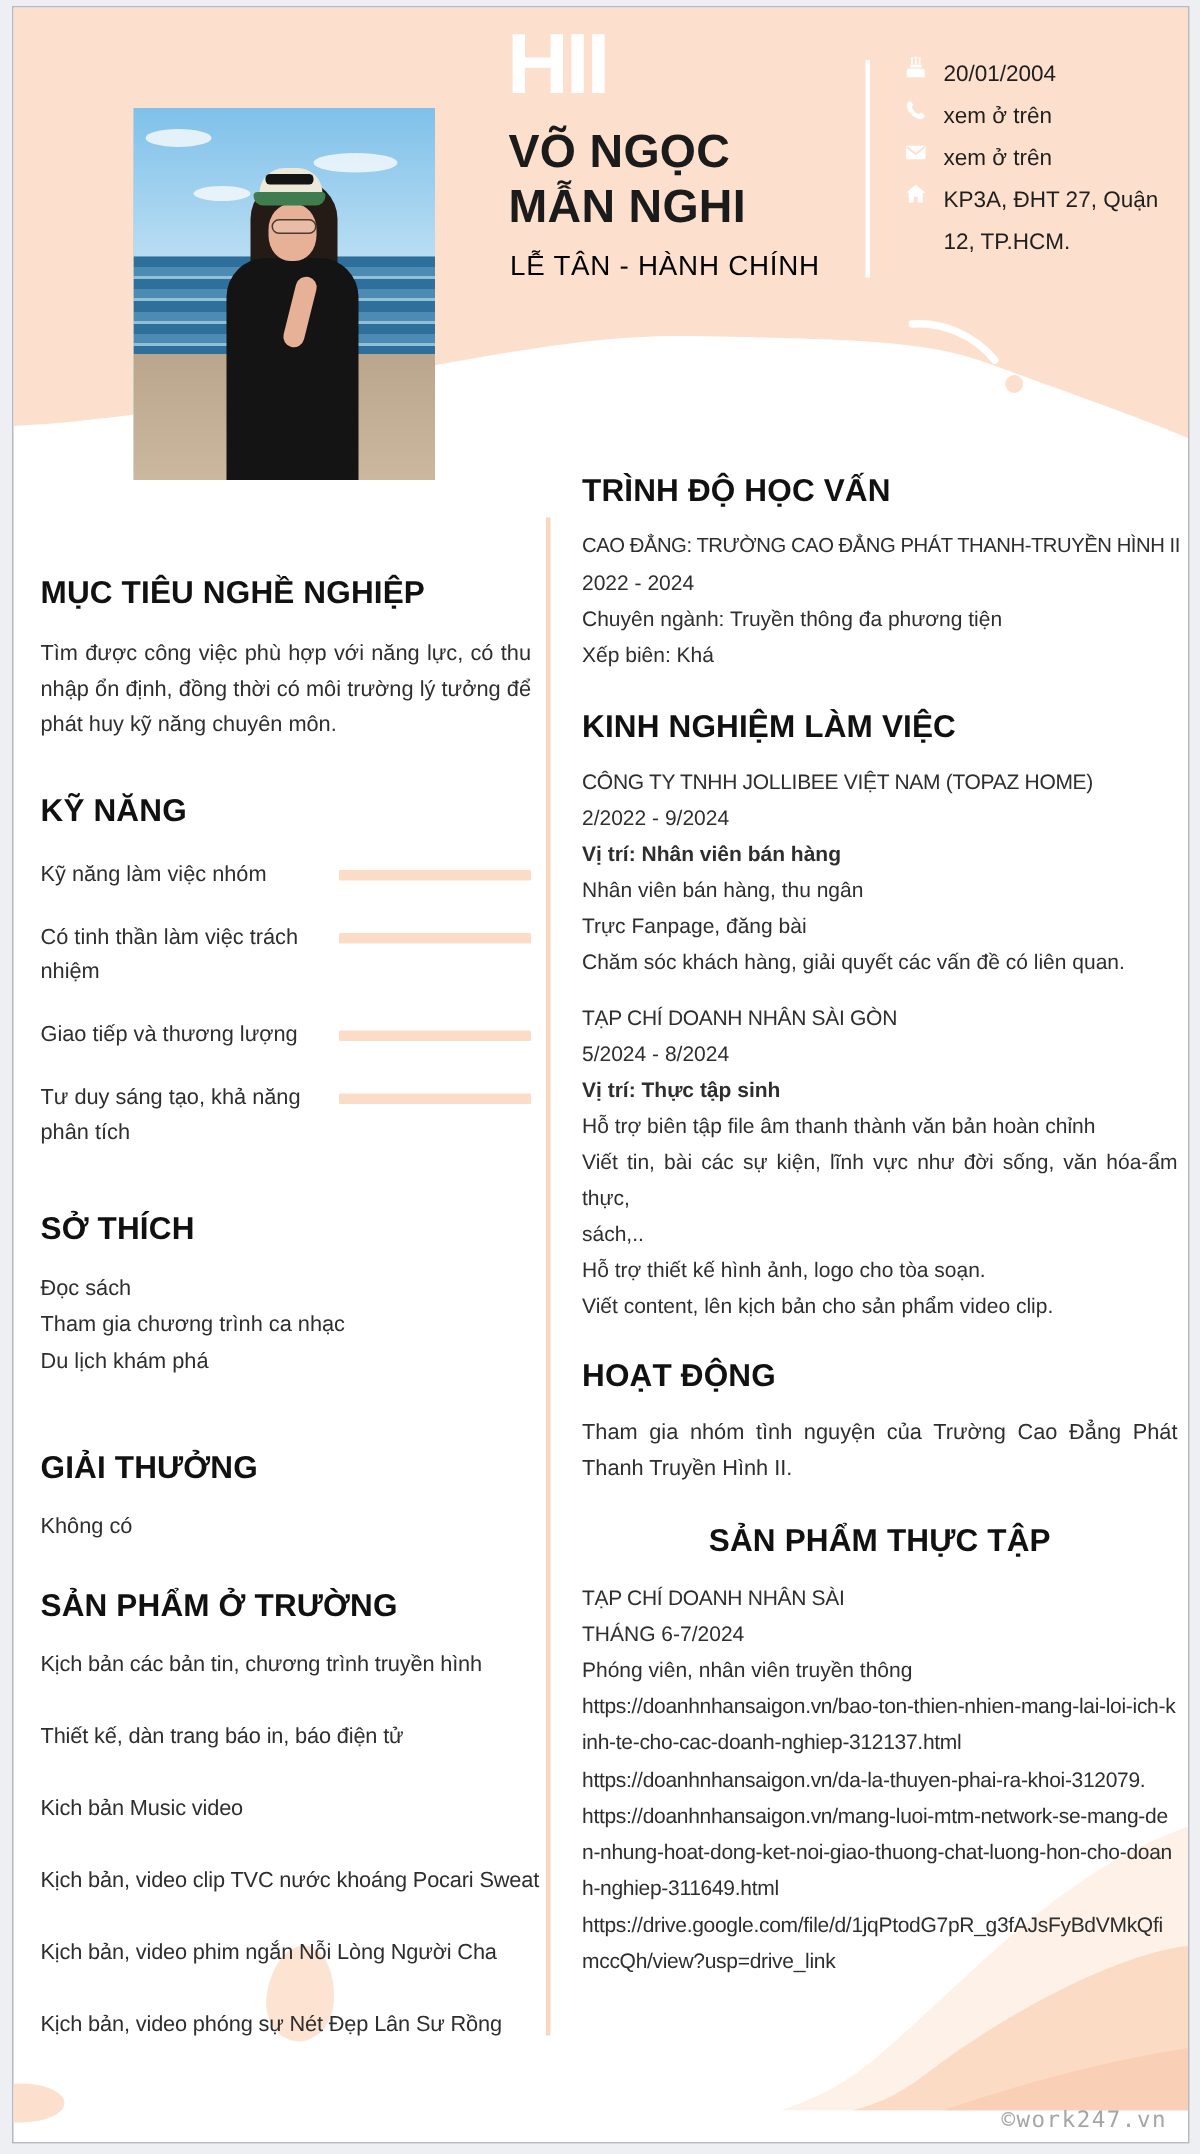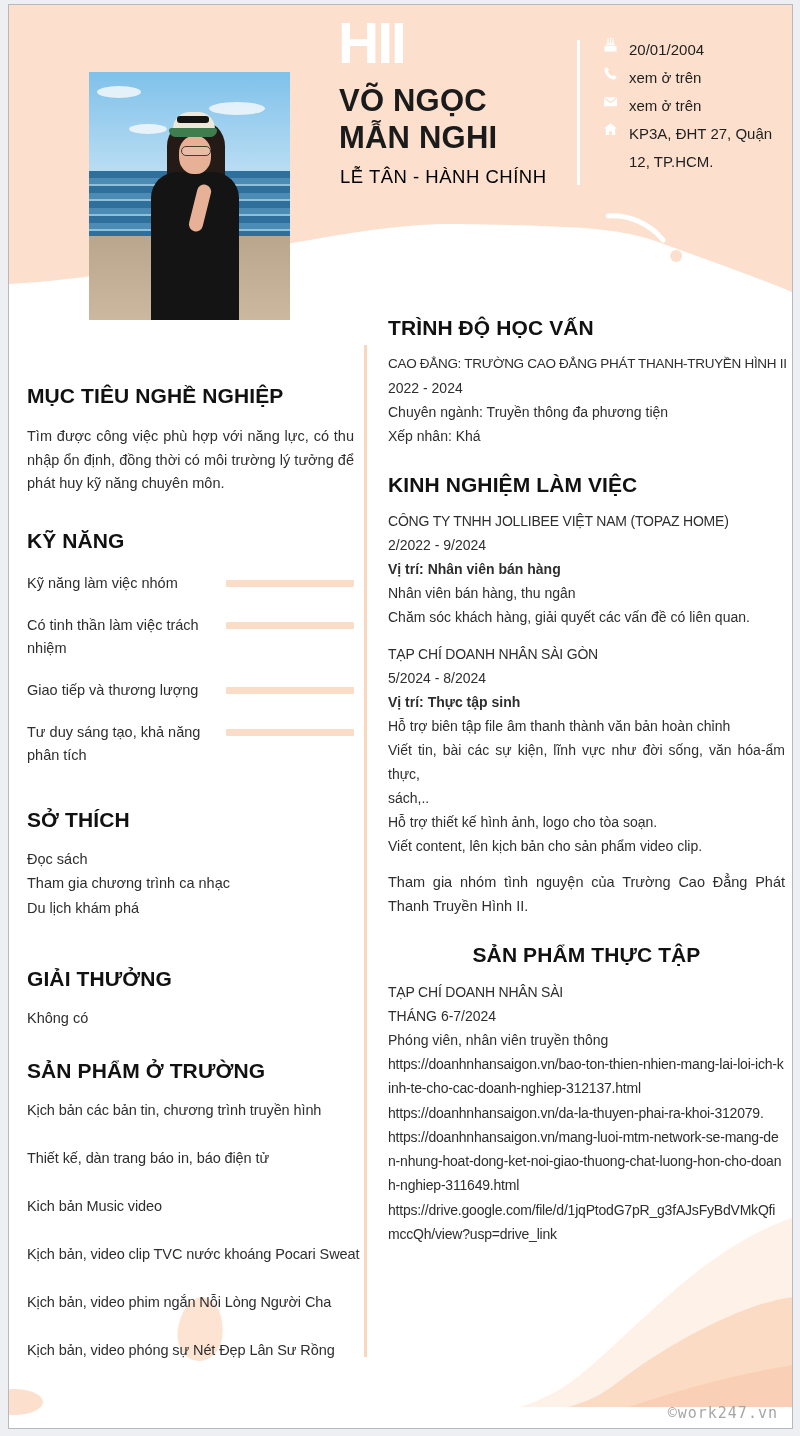--- a/index.html
+++ b/index.html
@@ -244,44 +244,46 @@
       </div>
     </div>
 
     <div class="col-right">
 
       <h2>TRÌNH ĐỘ HỌC VẤN</h2>
       <div class="edu-block">
         <div class="rline caps-tight">CAO ĐẲNG: TRƯỜNG CAO ĐẲNG PHÁT THANH-TRUYỀN HÌNH II</div>
         <div class="rline">2022 - 2024</div>
         <div class="rline">Chuyên ngành: Truyền thông đa phương tiện</div>
-        <div class="rline">Xếp nhân: Khá</div>
+        <div class="rline">Xếp biên: Khá</div>
       </div>
 
       <h2 class="mt-exp">KINH NGHIỆM LÀM VIỆC</h2>
 
       <div class="job1">
         <div class="rline caps-co">CÔNG TY TNHH JOLLIBEE VIỆT NAM (TOPAZ HOME)</div>
         <div class="rline">2/2022 - 9/2024</div>
         <div class="rline bold">Vị trí: Nhân viên bán hàng</div>
         <div class="rline">Nhân viên bán hàng, thu ngân</div>
+        <div class="rline">Trực Fanpage, đăng bài</div>
         <div class="rline">Chăm sóc khách hàng, giải quyết các vấn đề có liên quan.</div>
       </div>
 
       <div class="job2">
         <div class="rline caps-co">TẠP CHÍ DOANH NHÂN SÀI GÒN</div>
         <div class="rline">5/2024 - 8/2024</div>
         <div class="rline bold">Vị trí: Thực tập sinh</div>
         <div class="rline">Hỗ trợ biên tập file âm thanh thành văn bản hoàn chỉnh</div>
         <div class="rline just">Viết tin, bài các sự kiện, lĩnh vực như đời sống, văn hóa-ẩm thực,</div>
         <div class="rline">sách,..</div>
         <div class="rline">Hỗ trợ thiết kế hình ảnh, logo cho tòa soạn.</div>
         <div class="rline">Viết content, lên kịch bản cho sản phẩm video clip.</div>
       </div>
 
+      <h2 class="mt-act">HOẠT ĐỘNG</h2>
       <p class="act-text">Tham gia nhóm tình nguyện của Trường Cao Đẳng Phát Thanh Truyền Hình II.</p>
 
       <h2 class="mt-intern">SẢN PHẨM THỰC TẬP</h2>
       <div class="intern-block">
         <div class="rline caps-co">TẠP CHÍ DOANH NHÂN SÀI</div>
         <div class="rline">THÁNG 6-7/2024</div>
         <div class="rline">Phóng viên, nhân viên truyền thông</div>
         <div class="link-line">https://doanhnhansaigon.vn/bao-ton-thien-nhien-mang-lai-loi-ich-kinh-te-cho-cac-doanh-nghiep-312137.html</div>
         <div class="link-line">https://doanhnhansaigon.vn/da-la-thuyen-phai-ra-khoi-312079.</div>
         <div class="link-line">https://doanhnhansaigon.vn/mang-luoi-mtm-network-se-mang-den-nhung-hoat-dong-ket-noi-giao-thuong-chat-luong-hon-cho-doanh-nghiep-311649.html</div>

